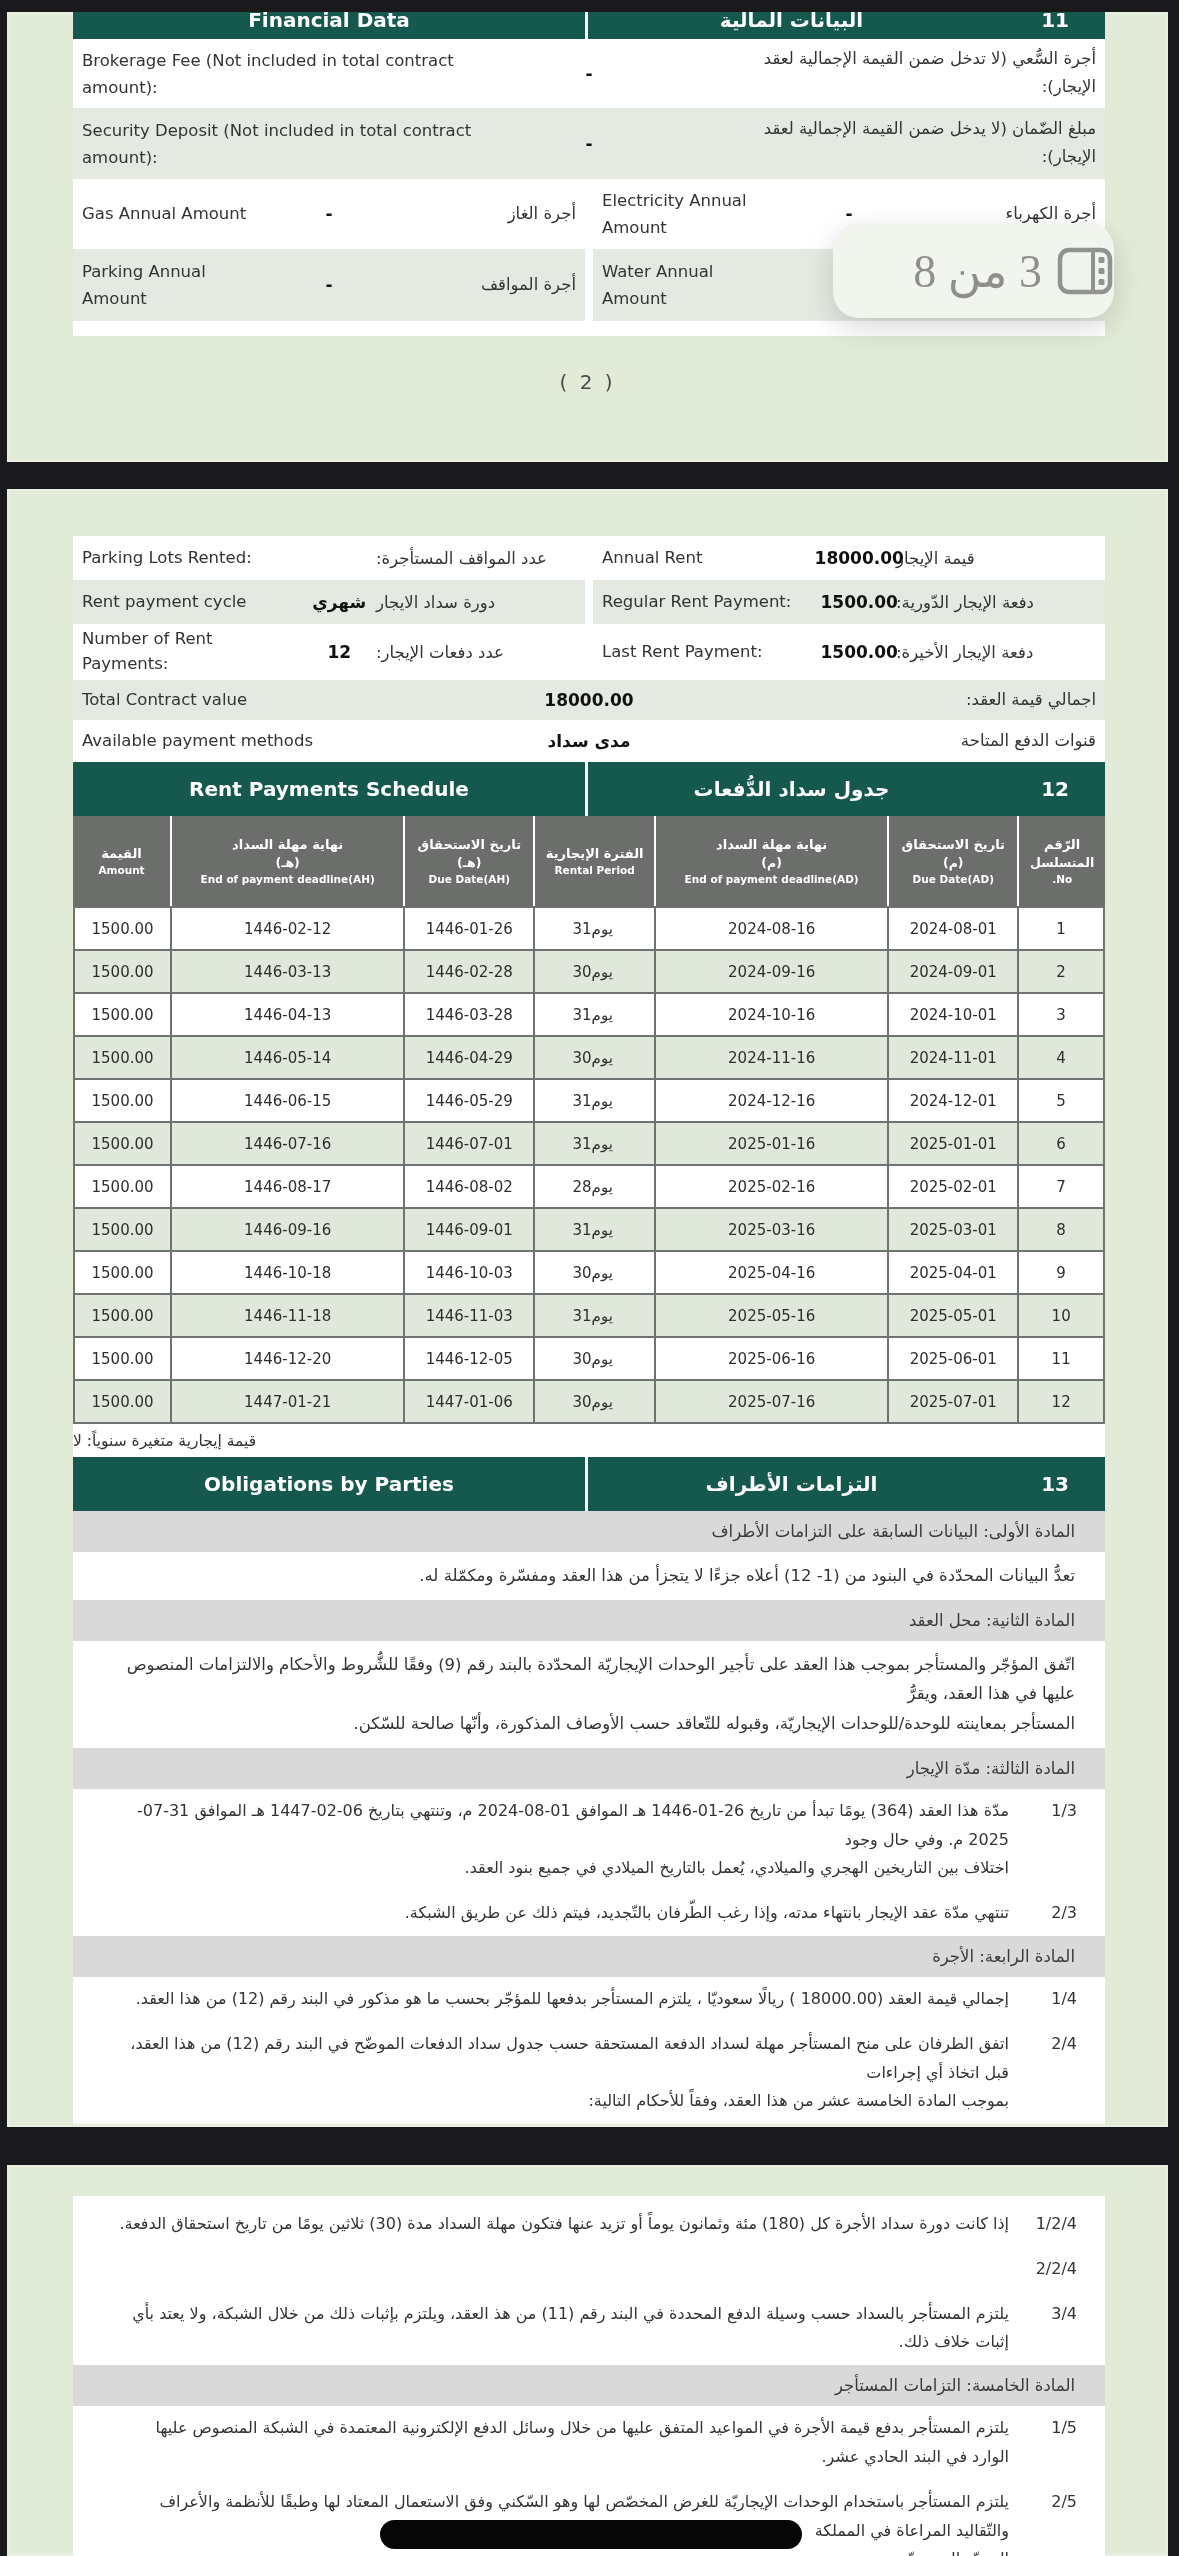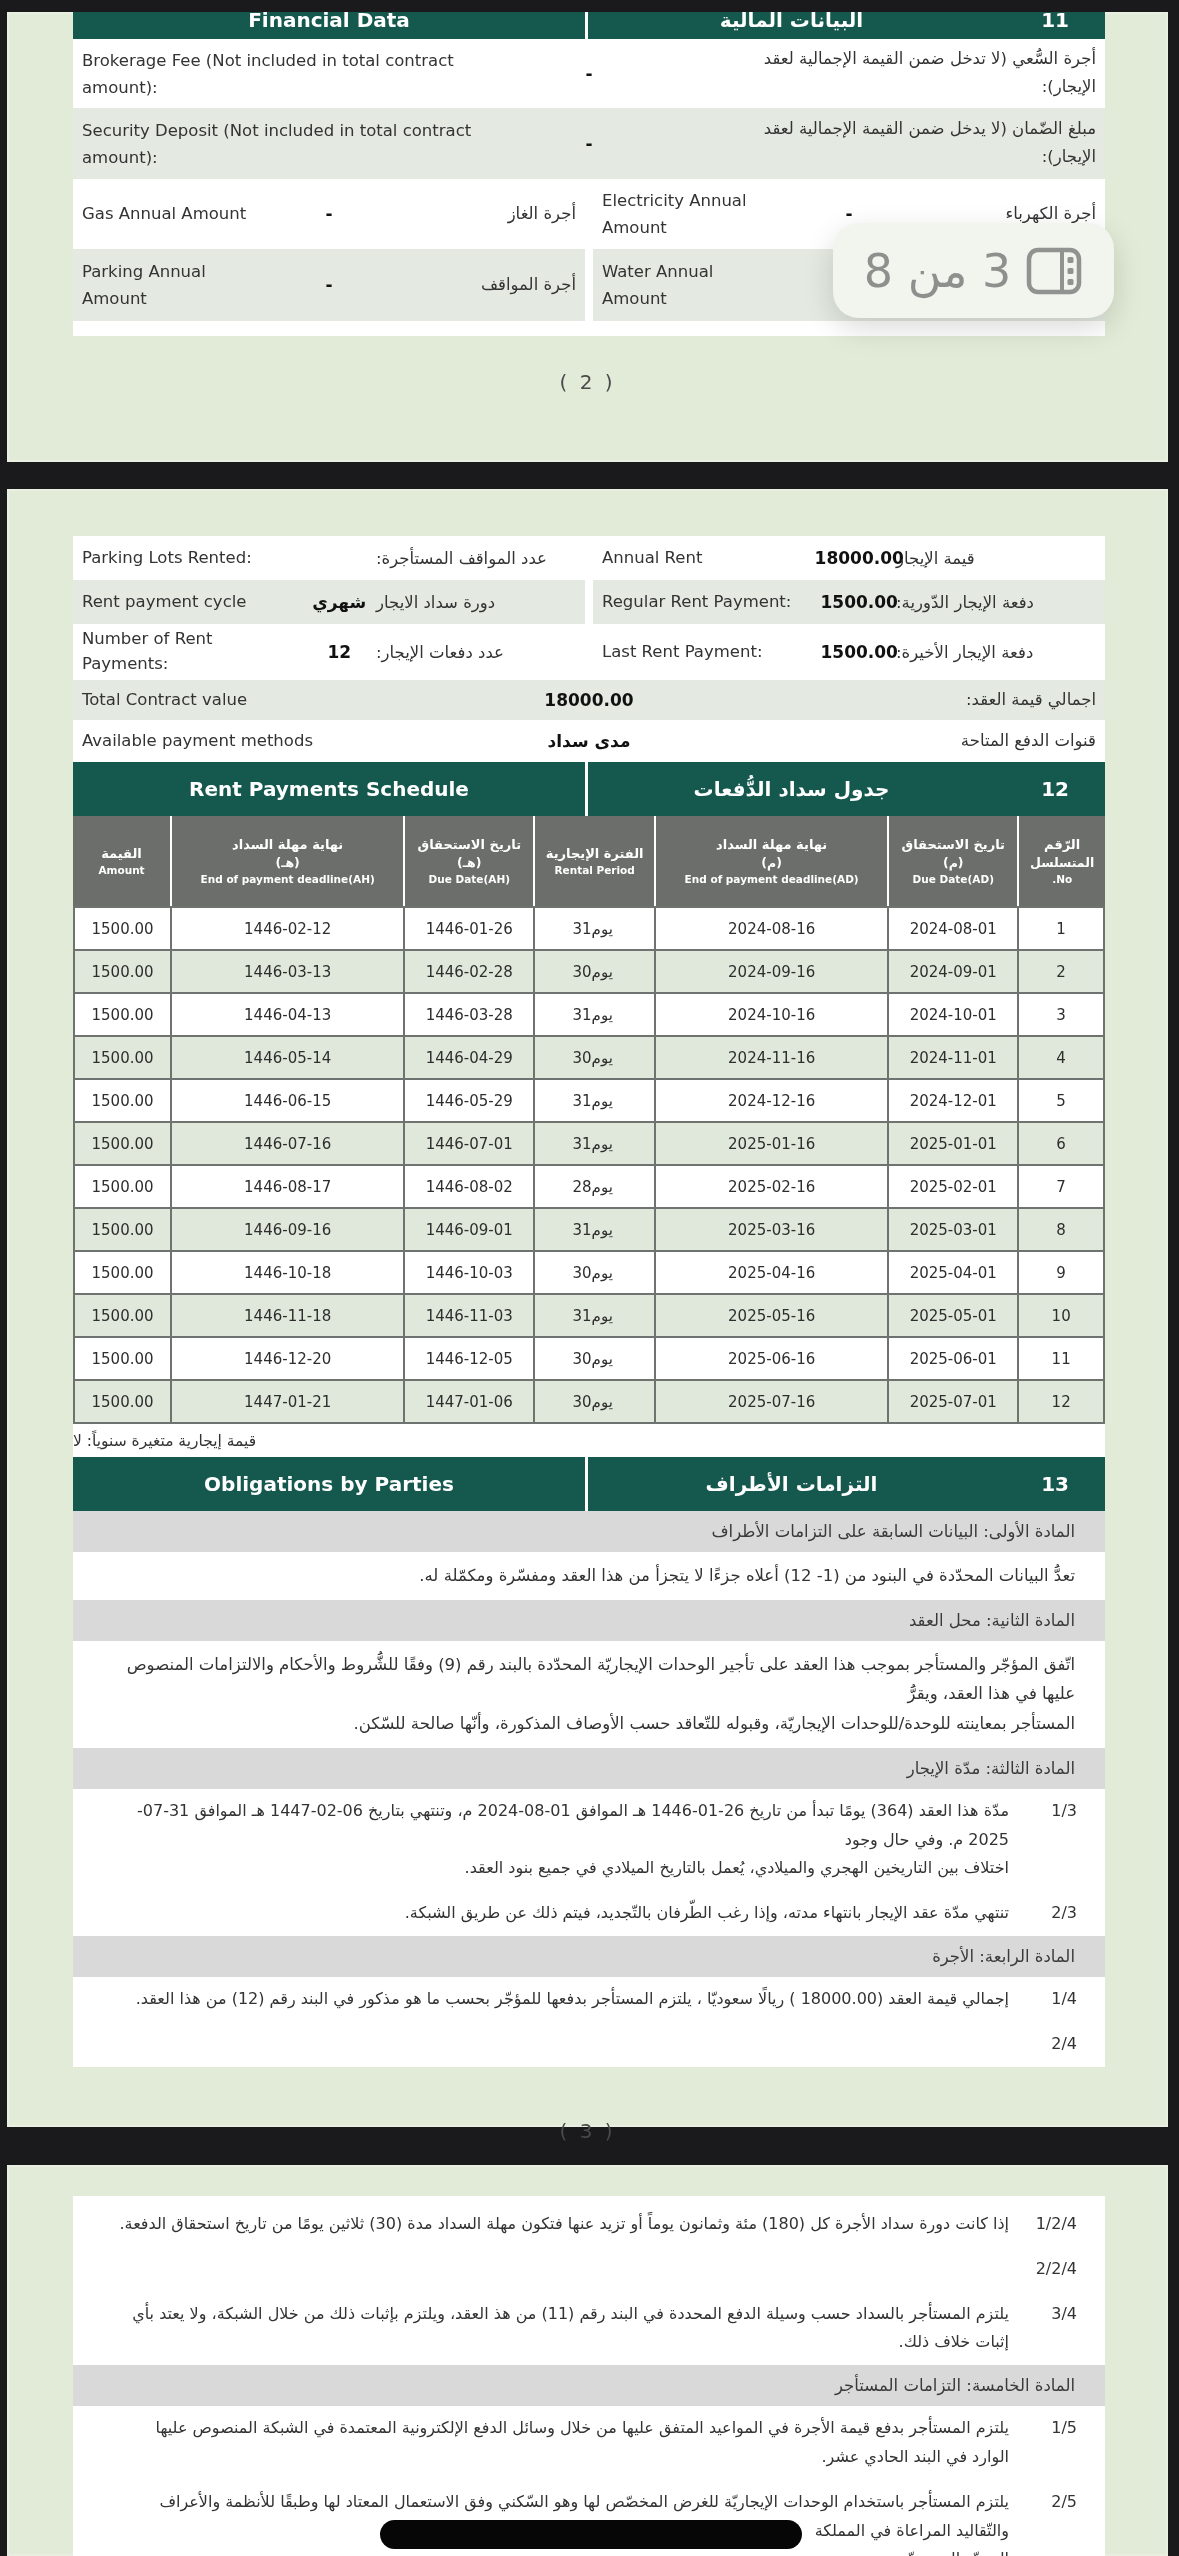--- a/index.html
+++ b/index.html
@@ -76,21 +76,21 @@
         line-height:1.8;color:#333;white-space:pre-line;background:#fff;}
   .obl-item{display:flex;direction:rtl;padding:8px 28px 8px 46px;background:#fff;}
   .obl-item .num{width:52px;direction:ltr;text-align:right;font-size:16px;color:#333;
         line-height:1.8;flex:none;}
   .obl-item .txt{flex:1;margin-right:16px;text-align:right;font-size:16px;
         line-height:1.8;color:#333;white-space:pre-line;}
   .pagenum{text-align:center;font-size:20px;color:#4a4a4a;letter-spacing:3px;}
   
   #indicator{position:absolute;left:833px;top:223px;width:281px;height:95px;
       background:#F2F4EE;border-radius:26px;box-shadow:0 10px 30px rgba(0,0,0,.15);
-      display:flex;direction:rtl;align-items:center;justify-content:center;gap:14px;z-index:50;}
+      display:flex;direction:rtl;align-items:center;justify-content:flex-start;gap:14px;z-index:50;font-family:Liberation Serif, serif;}
   #indicator .lbl{font-size:46px;color:#8E908D;direction:rtl;white-space:nowrap;}
   
   #redaction{position:absolute;left:373px;top:355px;width:422px;height:29px;
       background:#060606;border-radius:15px;z-index:40;}
   .greenpad{height:47px;}
 </style>
 </head>
 <body>
 
 <div class="page" id="page2">
@@ -409,20 +409,22 @@
           <span class="num">2/3</span>
           <div class="txt">تنتهي مدّة عقد الإيجار بانتهاء مدته، وإذا رغب الطّرفان بالتّجديد، فيتم ذلك عن طريق الشبكة.</div>
         </div>
         <div class="band">المادة الرابعة: الأجرة</div>
         <div class="obl-item">
           <span class="num">1/4</span>
           <div class="txt">إجمالي قيمة العقد (18000.00 ) ريالًا سعوديّا ، يلتزم المستأجر بدفعها للمؤجّر بحسب ما هو مذكور في البند رقم (12) من هذا العقد.</div>
         </div>
         <div class="obl-item">
           <span class="num">2/4</span>
+          <div class="txt">اتفق الطرفان على منح المستأجر مهلة لسداد الدفعة المستحقة حسب جدول سداد الدفعات الموضّح في البند رقم (12) من هذا العقد، قبل اتخاذ أي إجراءات
+بموجب المادة الخامسة عشر من هذا العقد، وفقاً للأحكام التالية:</div>
         </div>
       </div>
   </div>
   <div class="pagenum" style="margin-top:52px;">( 3 )</div>
 </div>
 
 <div class="page" id="page4">
   <div style="height:31px;"></div>
   <div class="sheet" style="min-height:400px;">
     <div style="height:6px;"></div>

